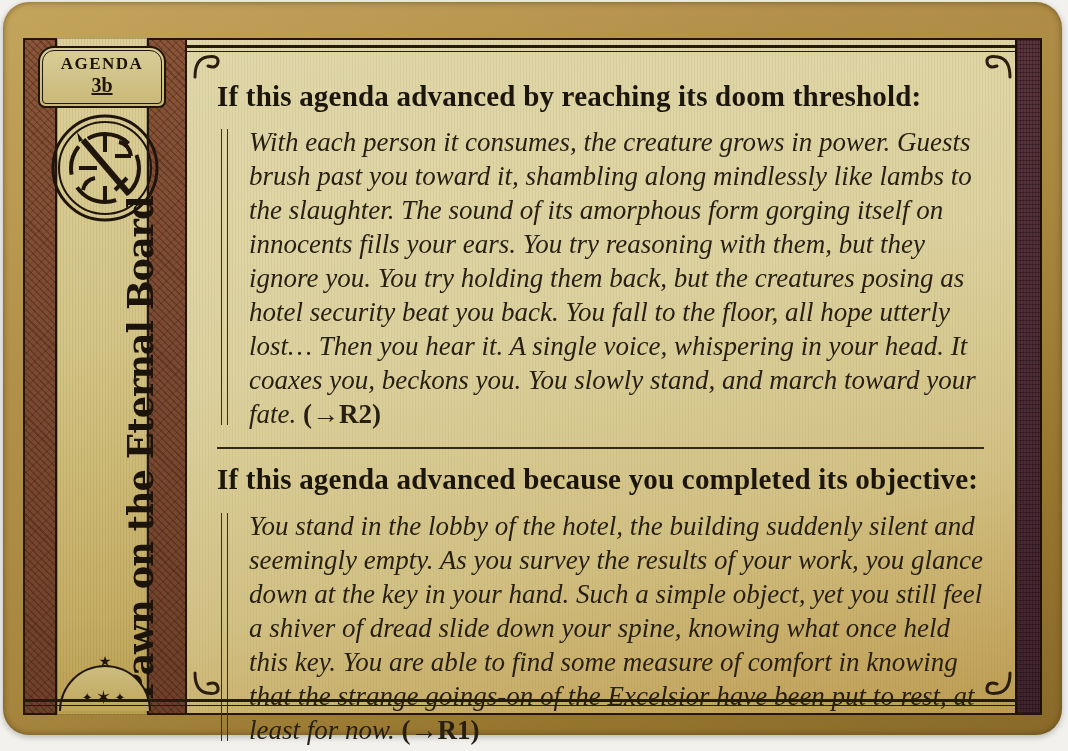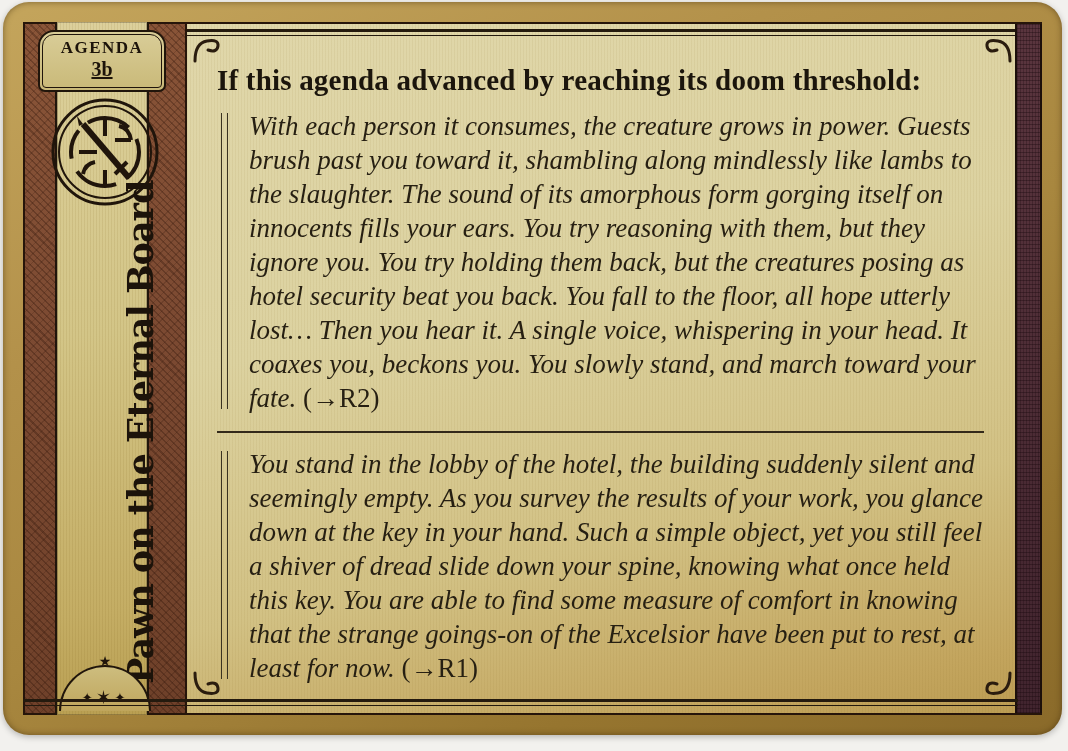--- a/index.html
+++ b/index.html
@@ -4,21 +4,21 @@
 <style>
   html,body{margin:0;padding:0;background:#f2f1ee;width:1068px;height:751px;overflow:hidden;}
   *{box-sizing:border-box;}
 
   .card{
     position:absolute;left:3px;top:2px;width:1059px;height:733px;
     border-radius:26px;
     background:linear-gradient(155deg,#c4a55c 0%,#b3914a 30%,#a8873f 55%,#96752f 80%,#8a6a2a 100%);
     box-shadow:inset 0 0 6px rgba(60,40,10,.55), 0 2px 6px rgba(0,0,0,.25);
   }
-  .inner{position:absolute;inset:20px;}
+  .inner{position:absolute;inset:20px;margin-top:16px;}
 
   
   .left-col{
     position:absolute;left:0;top:0;bottom:0;width:164px;
     background:
       repeating-linear-gradient(45deg, rgba(40,15,5,.28) 0 1.5px, rgba(0,0,0,0) 1.5px 5px),
       repeating-linear-gradient(-45deg, rgba(40,15,5,.18) 0 1px, rgba(0,0,0,0) 1px 6px),
       linear-gradient(170deg,#8a5538 0%,#7c4a32 45%,#6e4029 100%);
     border:2px solid #26150a;
   }
@@ -109,21 +109,21 @@
   }
   .flavor{
     position:relative;margin:0 0 4px 0;padding-left:32px;
     font:italic 27px/34px "Liberation Serif",serif;
     color:#261f12;
   }
   .flavor-rule{
     position:absolute;left:4px;top:4px;bottom:6px;width:7px;
     border-left:1.5px solid #3a3220;border-right:1.5px solid #3a3220;
   }
-  .resolution{font-style:normal;font-weight:400;white-space:nowrap;}
+  .resolution{font-style:normal;font-weight:700;white-space:nowrap;}
   .divider{
     border:none;border-top:2px solid #33291a;
     margin:16px 0 14px 0;height:0;
   }
 </style>
 </head>
 <body>
 
 <div class="card">
   <div class="inner">
@@ -188,20 +188,21 @@
         <div>
           <h2 class="sec-header">If this agenda advanced by reaching its doom threshold:</h2>
           <p class="flavor">
             <span class="flavor-rule"></span><span>With each person it consumes, the creature grows in power. Guests brush past you toward it, shambling along mindlessly like lambs to the slaughter. The sound of its amorphous form gorging itself on innocents fills your ears. You try reasoning with them, but they ignore you. You try holding them back, but the creatures posing as hotel security beat you back. You fall to the floor, all hope utterly lost…  Then you hear it. A single voice, whispering in your head. It coaxes you, beckons you. You slowly stand, and march toward your fate. </span><span class="resolution">(→R2)</span>
           </p>
         </div>
 
         <hr class="divider">
 
         <div>
+          <h2 class="sec-header">If this agenda advanced because you completed its objective:</h2>
           <p class="flavor">
             <span class="flavor-rule"></span><span>You stand in the lobby of the hotel, the building suddenly silent and seemingly empty. As you survey the results of your work, you glance down at the key in your hand. Such a simple object, yet you still feel a shiver of dread slide down your spine, knowing what once held this key. You are able to find some measure of comfort in knowing that the strange goings-on of the Excelsior have been put to rest, at least for now. </span><span class="resolution">(→R1)</span>
           </p>
         </div>
 
       </div>
       <div class="rule-bottom"></div>
     </div>
 
   </div>

